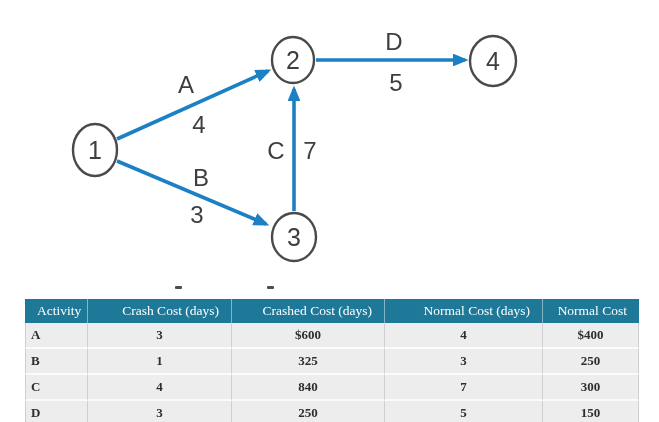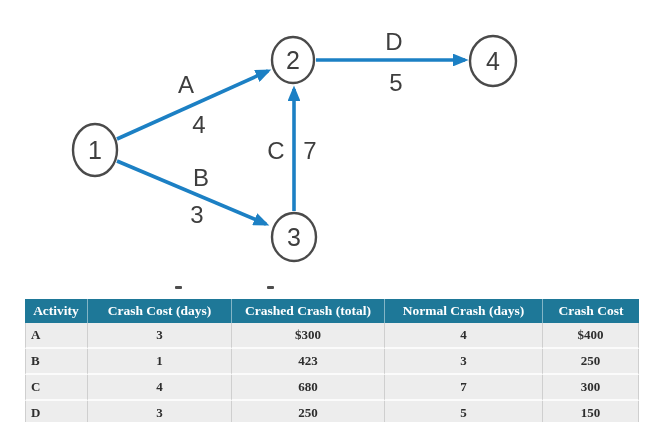--- a/index.html
+++ b/index.html
@@ -56,25 +56,25 @@
     left: 25px; top: 299px;
     width: 614px;
     border-collapse: separate;
     border-spacing: 0;
     table-layout: fixed;
     font-family: "Liberation Serif", "DejaVu Serif", serif;
   }
   .crash-table th {
     background: var(--header-bg, #1e7898);
     color: var(--header-text, #ffffff);
-    font-weight: 700;
+    font-weight: 400;
     font-size: 13.5px;
     height: 22px;
-    padding: 1px 2px;
-    text-align: center;
+    padding: 1px 12px;
+    text-align: right;
     border-right: 1px solid rgba(255,255,255,0.45);
     white-space: nowrap;
     overflow: hidden;
   }
   .crash-table th:last-child { border-right: none; }
   .crash-table td {
     background: var(--row-bg, #ededed);
     color: #2e2e2e;
     font-weight: 600;
     font-size: 13px;
@@ -141,44 +141,44 @@
     <col style="width:63px">
       <col style="width:144px">
       <col style="width:153px">
       <col style="width:158px">
       <col style="width:96px">
   </colgroup>
   <thead>
     <tr>
       <th>Activity</th>
       <th>Crash Cost (days)</th>
-      <th>Crashed Crash (total)</th>
-      <th>Normal Crash (days)</th>
-      <th>Crash Cost</th>
+      <th>Crashed Cost (days)</th>
+      <th>Normal Cost (days)</th>
+      <th>Normal Cost</th>
     </tr>
   </thead>
   <tbody>
     <tr>
       <td>A</td>
       <td>3</td>
-      <td>$300</td>
+      <td>$600</td>
       <td>4</td>
       <td>$400</td>
     </tr>
     <tr>
       <td>B</td>
       <td>1</td>
-      <td>423</td>
+      <td>325</td>
       <td>3</td>
       <td>250</td>
     </tr>
     <tr>
       <td>C</td>
       <td>4</td>
-      <td>680</td>
+      <td>840</td>
       <td>7</td>
       <td>300</td>
     </tr>
     <tr>
       <td>D</td>
       <td>3</td>
       <td>250</td>
       <td>5</td>
       <td>150</td>
     </tr>

